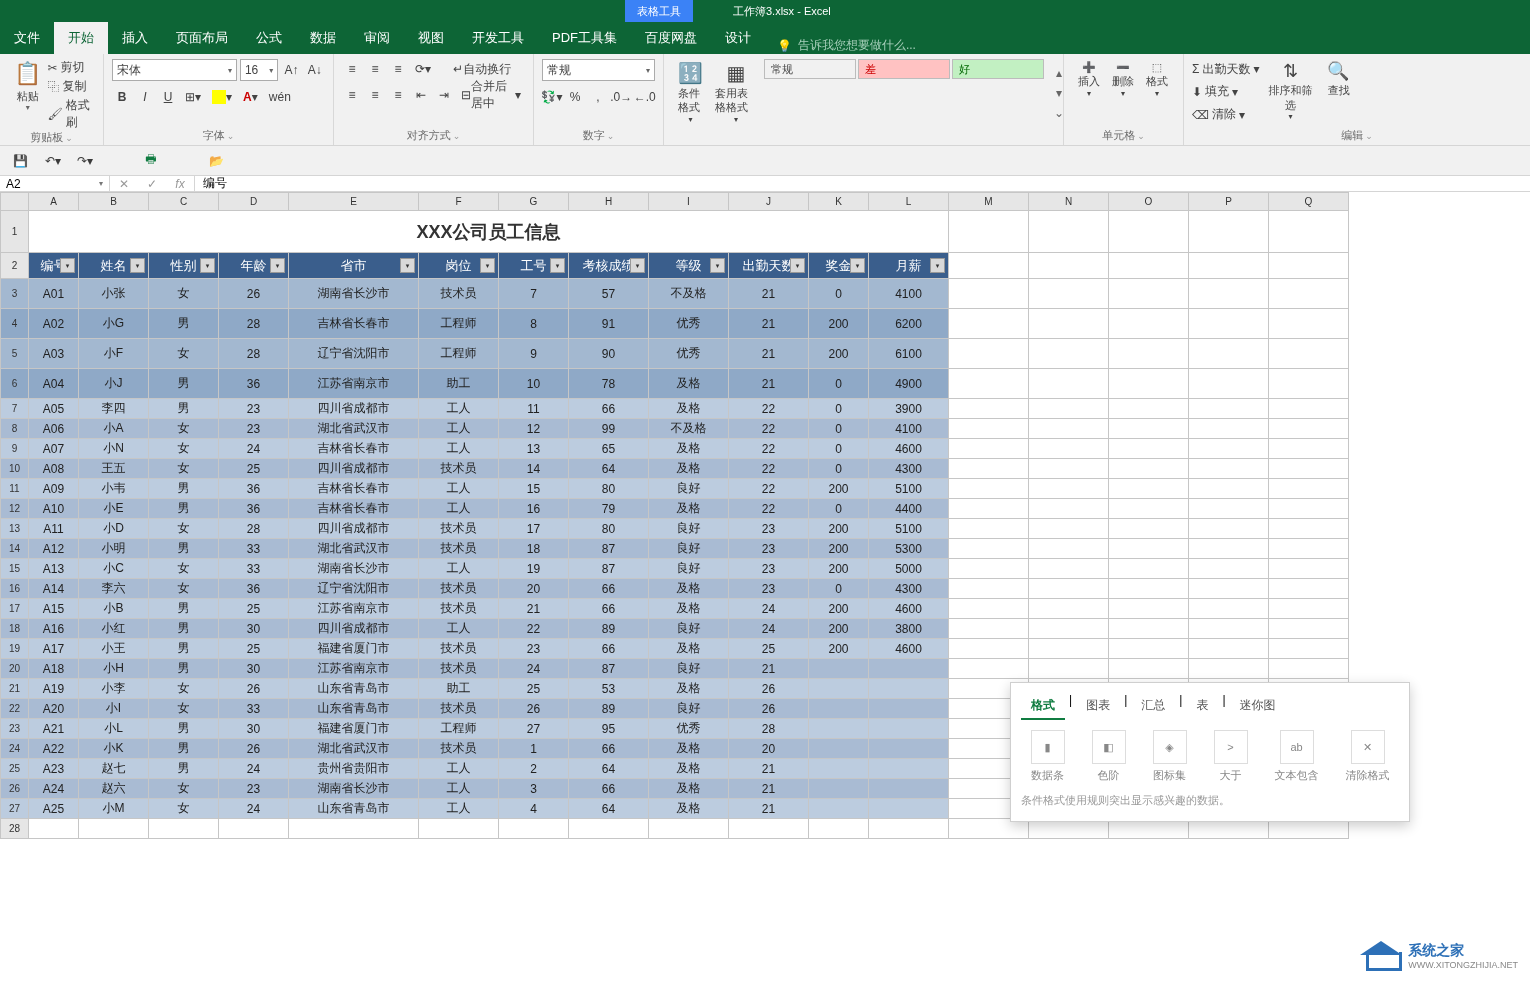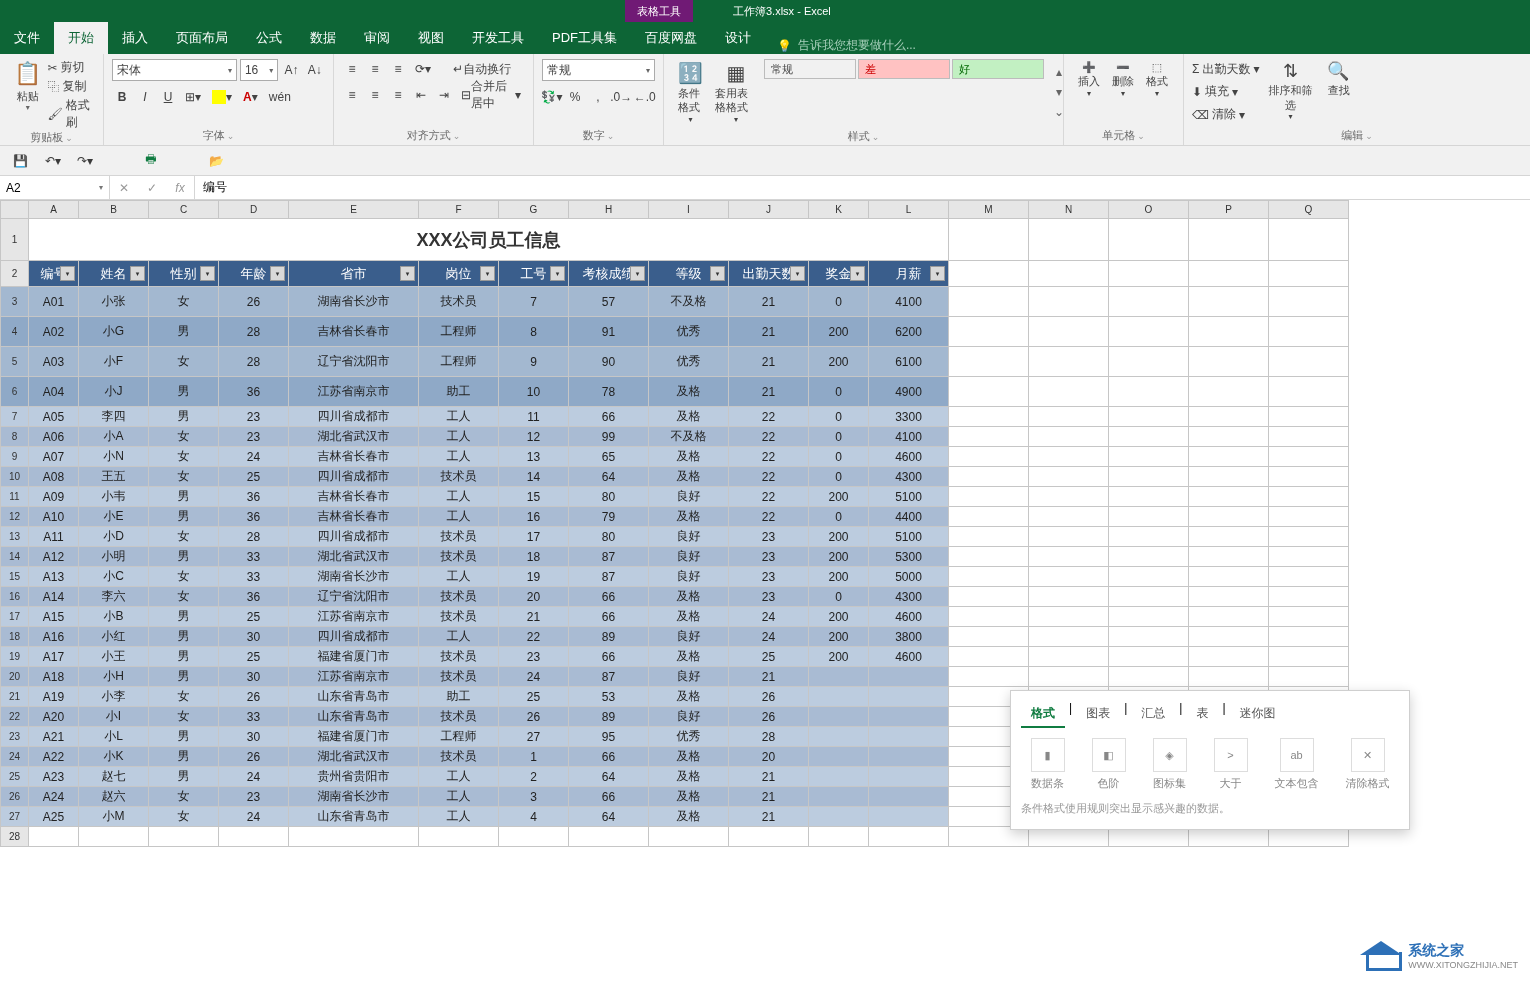--- a/index.html
+++ b/index.html
@@ -1,19 +1,19 @@
 <!DOCTYPE html>
 <html><head>
 <meta charset="utf-8">
 <style>
 *{box-sizing:border-box;margin:0;padding:0;font-family:"Microsoft YaHei",SimSun,Arial,sans-serif}
 body{background:#fff;overflow:hidden;font-size:12px;width:1530px;height:983px;position:relative}
 
 .titlebar{background:#0d6536;height:22px;display:flex;align-items:center;color:#fff;font-size:11px;position:relative}
-.titlebar .ctxtab{background:#701a75;margin-left:625px;padding:3px 12px;height:22px;display:flex;align-items:center}
+.titlebar .ctxtab{background:#3b82f6;margin-left:625px;padding:3px 12px;height:22px;display:flex;align-items:center}
 .titlebar .filename{margin-left:40px}
 
 .ribbon-tabs{background:#0d6536;height:32px;display:flex;align-items:flex-end;color:#fff;font-size:13px}
 .ribbon-tabs .tab{padding:7px 14px;cursor:pointer;height:32px;display:flex;align-items:center}
 .ribbon-tabs .tab.active{background:#f1f1f1;color:#0d6536}
 .ribbon-tabs .tellme{margin-left:6px;display:flex;align-items:center;color:#a6cfba;font-size:12px}
 .ribbon-tabs .tellme .bulb{margin:0 6px}
 
 .ribbon{background:#f1f1f1;height:92px;border-bottom:1px solid #d5d5d5;display:flex;font-size:12px;color:#444}
 .group{border-right:1px solid #d8d8d8;padding:4px 8px 2px;display:flex;flex-direction:column;justify-content:space-between;position:relative}
@@ -23,21 +23,21 @@
 .row{display:flex;align-items:center;gap:3px;margin:1px 0}
 .smbtn{padding:2px 3px;cursor:pointer;border:1px solid transparent;display:inline-flex;align-items:center;justify-content:center;min-width:20px;height:20px;font-size:12px}
 .combo{height:22px;border:1px solid #ababab;background:#fff;display:flex;align-items:center;padding:0 4px;font-size:12px}
 .combo .arrow{margin-left:auto;color:#666;font-size:8px}
 
 .stylecell{width:92px;height:20px;border:1px solid #bcbcbc;display:flex;align-items:center;padding:0 6px;font-size:11px;margin:1px}
 
 .qat{height:30px;background:#f1f1f1;border-bottom:1px solid #d5d5d5;display:flex;align-items:center;padding:0 12px;gap:14px}
 .qat .item{width:18px;height:18px;display:flex;align-items:center;justify-content:center;cursor:pointer;color:#3a3a3a}
 
-.fbar{height:24px;display:flex;border-bottom:1px solid #d5d5d5}
+.fbar{height:16px;display:flex;border-bottom:1px solid #d5d5d5}
 .namebox{width:110px;border-right:1px solid #d5d5d5;display:flex;align-items:center;padding:0 6px;font-size:12px}
 .namebox .arrow{margin-left:auto;color:#777;font-size:8px}
 .fxbtns{display:flex;align-items:center;border-right:1px solid #d5d5d5}
 .fxbtns span{width:28px;text-align:center;color:#999;cursor:pointer}
 .formula{flex:1;display:flex;align-items:center;padding:0 8px;font-size:12px}
 
 .gridarea{position:relative;background:#fff;height:670px;overflow:hidden}
 table.sheet{border-collapse:collapse;font-size:11px}
 .colhdr th{background:#e6e6e6;border:1px solid #c6c6c6;height:18px;font-weight:normal;color:#333;font-size:10px}
 .rowhdr{background:#e6e6e6;border:1px solid #c6c6c6;width:28px;text-align:center;font-size:10px;color:#333}
@@ -211,21 +211,20 @@
           <div class="stylecell" style="background:#ffc2c2;color:#c00">差</div>
           <div class="stylecell" style="background:#c2f0c2;color:#060">好</div>
         </div>
       </div>
       <div style="display:flex;flex-direction:column;justify-content:center;padding:0 4px;color:#666">
         <span class="smbtn">▴</span>
         <span class="smbtn">▾</span>
         <span class="smbtn">⌄</span>
       </div>
     </div>
-    <div class="label">样式</div>
   </div>
 
   <div class="group" style="width:120px">
     <div style="display:flex;height:70px">
       <div class="bigbtn">
           <span>➕</span>
           <span>插入</span>
           <span style="font-size:8px">▾</span>
         </div>
       <div class="bigbtn">
@@ -426,21 +425,21 @@
           <td>李四</td>
           <td>男</td>
           <td>23</td>
           <td>四川省成都市</td>
           <td>工人</td>
           <td>11</td>
           <td>66</td>
           <td>及格</td>
           <td>22</td>
           <td>0</td>
-          <td>3300</td>
+          <td>3900</td>
           <td class="emptycell"></td>
           <td class="emptycell"></td>
           <td class="emptycell"></td>
           <td class="emptycell"></td>
           <td class="emptycell"></td>
         </tr>
         <tr class="datarow  alt" style="">
           <td class="rowhdr">8</td>
           <td>A06</td>
           <td>小A</td>

